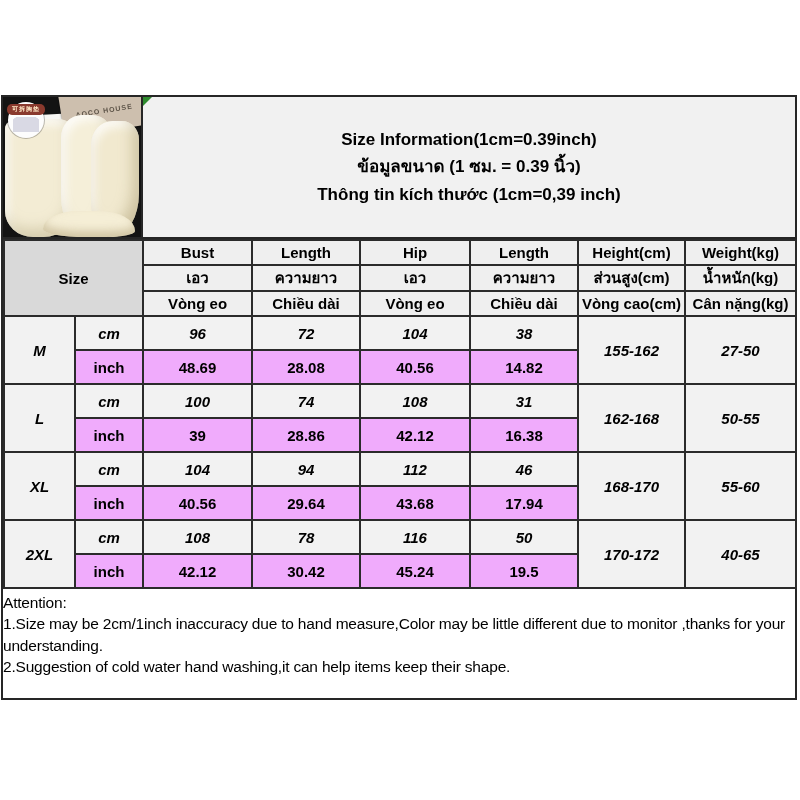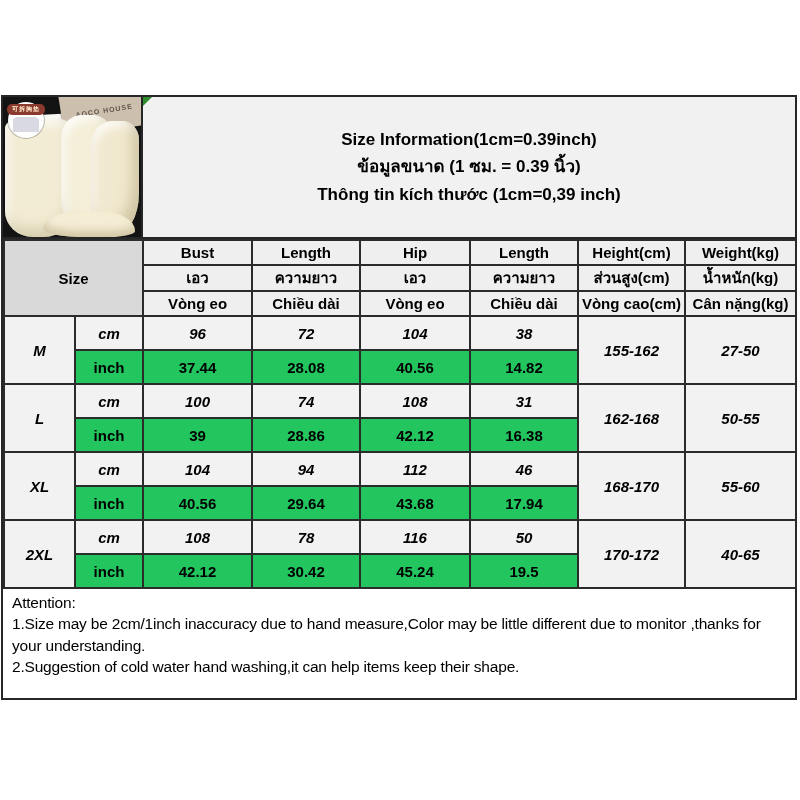--- a/index.html
+++ b/index.html
@@ -82,25 +82,25 @@
   }
   table.size-table td{
     border:2px solid #2b2b2b;text-align:center;vertical-align:middle;
     font-size:15px;padding:0;overflow:hidden;white-space:nowrap;
   }
   td.hdr{background:#efefef;height:23px;}
   td.size-big{background:#d9d9d9;font-size:28px;}
   td.size-lbl{background:#d9d9d9;font-size:16px;}
   td.unit{height:32px;}
   tr.row-cm td{background:#f2f2f2;font-style:italic;}
-  tr.row-inch td{background:#22c55e;}
+  tr.row-inch td{background:#f0abfc;}
   td.range{background:#f2f2f2 !important;}
   
   .attention{
-    flex:1;background:#fff;padding:3px 5px 0 9px;
+    flex:1;background:#fff;padding:3px 5px 0 0;
     font-size:15.5px;line-height:1.38;letter-spacing:-0.2px;
   }
   .attention p{margin:0;}
 </style>
 </head>
 <body>
 
 <div class="content">
 
   <div class="top-band">
@@ -167,21 +167,21 @@
         <td class="unit">cm</td>
         <td>96</td>
         <td>72</td>
         <td>104</td>
         <td>38</td>
         <td class="range" rowspan="2">155-162</td>
         <td class="range" rowspan="2">27-50</td>
       </tr>
       <tr class="row-inch">
         <td class="unit">inch</td>
-        <td>37.44</td>
+        <td>48.69</td>
         <td>28.08</td>
         <td>40.56</td>
         <td>14.82</td>
       </tr>
 
       <tr class="row-cm">
         <td class="size-lbl" rowspan="2">L</td>
         <td class="unit">cm</td>
         <td>100</td>
         <td>74</td>

